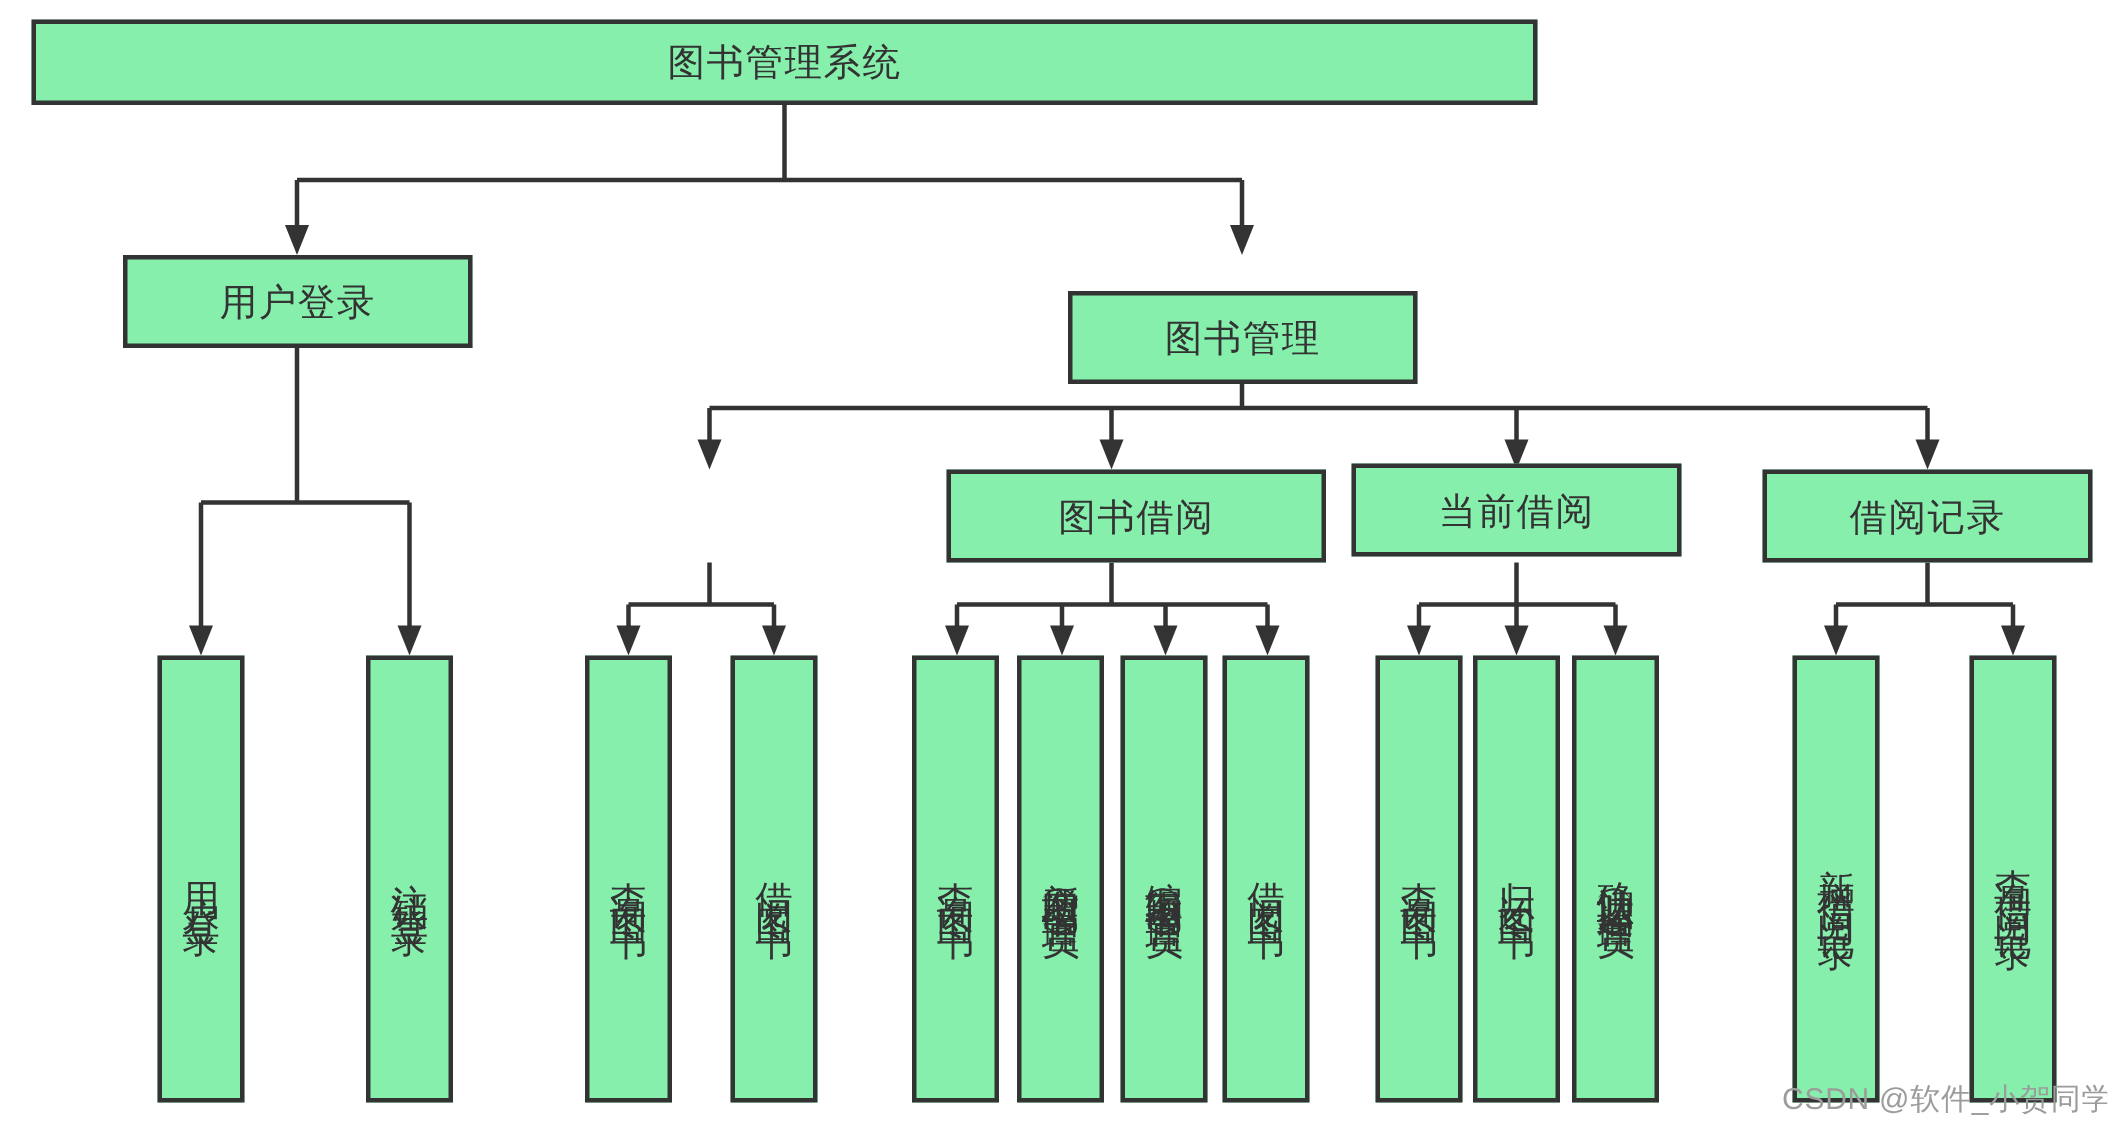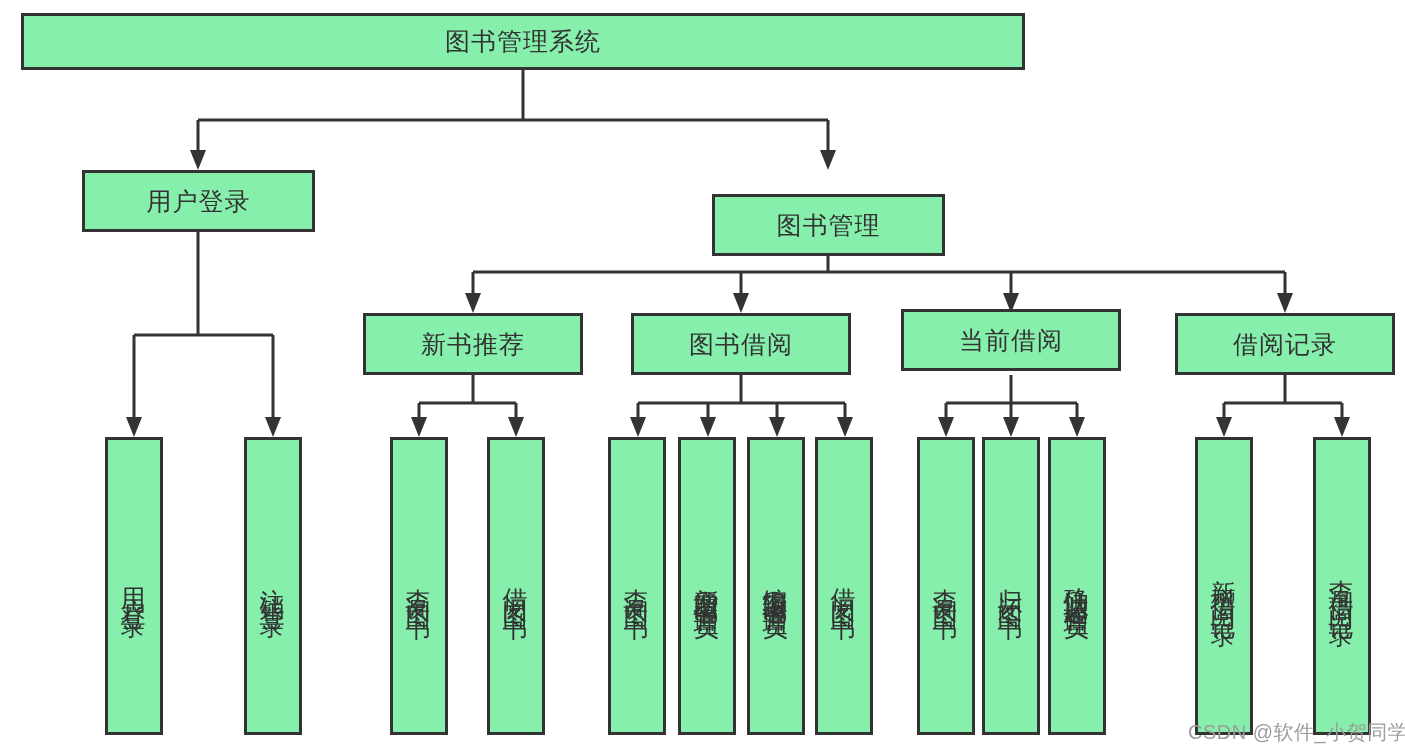--- a/index.html
+++ b/index.html
@@ -10,21 +10,21 @@
   .connectors{position:absolute;left:0;top:0;width:1405px;height:747px;}
   .box{
     position:absolute;box-sizing:border-box;border:3px solid #333333;background:#86efac;
     display:flex;align-items:center;justify-content:center;
   }
   .hbox{font-size:25px;letter-spacing:1px;white-space:nowrap;}
   .root{left:21px;top:13px;width:1004px;height:57px;}
   .n-user-login{left:82px;top:170px;width:233px;height:62px;}
   .n-book-mgmt{left:712px;top:170px;width:233px;height:62px;margin-top:24px;}
   .n-new-rec{left:363px;top:313px;width:220px;height:62px;}
-  .n-book-borrow{left:631px;top:313px;width:220px;height:62px;font-family:Liberation Mono, monospace;}
+  .n-book-borrow{left:631px;top:313px;width:253px;height:62px;font-family:Liberation Mono, monospace;}
   .n-cur-borrow{left:901px;top:309px;width:220px;height:62px;}
   .n-borrow-rec{left:1175px;top:313px;width:220px;height:62px;}
   .vbox{top:437px;width:58px;height:298px;}
   .vtext{
     writing-mode:vertical-rl;text-orientation:mixed;
     font-size:25px;letter-spacing:9px;white-space:nowrap;color:#333333;
   }
   .vbox.long .vtext{letter-spacing:4px;}
   .l1{left:105px;} .l2{left:244px;} .l3{left:390px;} .l4{left:487px;}
   .l5{left:608px;} .l6{left:678px;} .l7{left:747px;} .l8{left:815px;}
@@ -91,23 +91,20 @@
     <span>图书管理系统</span>
   </div>
 
   <div class="box hbox n-user-login">
     <span>用户登录</span>
   </div>
   <div class="box hbox n-book-mgmt">
     <span>图书管理</span>
   </div>
 
-  <div class="box hbox n-new-rec">
-    <span>新书推荐</span>
-  </div>
   <div class="box hbox n-book-borrow">
     <span>图书借阅</span>
   </div>
   <div class="box hbox n-cur-borrow">
     <span>当前借阅</span>
   </div>
   <div class="box hbox n-borrow-rec">
     <span>借阅记录</span>
   </div>
 

